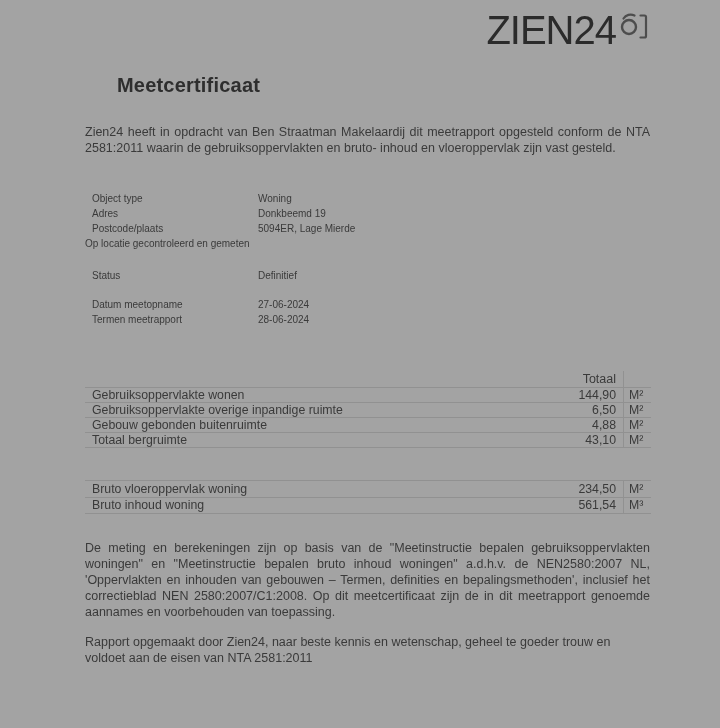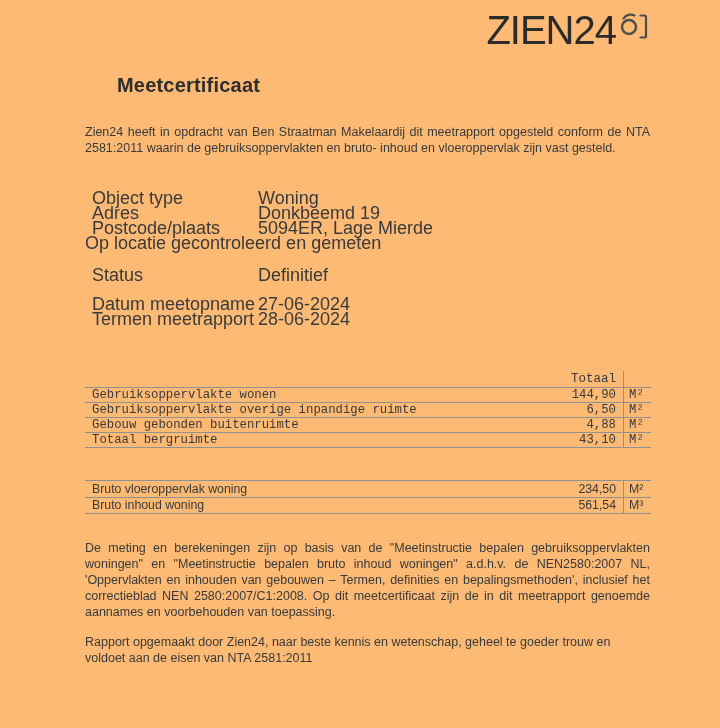--- a/index.html
+++ b/index.html
@@ -1,19 +1,19 @@
 <!DOCTYPE html>
 <html><head>
 <meta charset="utf-8">
 <style>
   * { margin:0; padding:0; box-sizing:border-box; }
   html,body { background:#ffffff; }
   body { width:720px; height:728px; overflow:hidden; }
   .page {
-    width:720px; height:728px; background:#fdba74; position:relative;
+    width:720px; height:728px; background:#a3a3a3; position:relative;
     font-family:"Liberation Sans", sans-serif; color:#333333;
   }
   
   .header { padding:8px 70px 0 85px; display:flex; justify-content:flex-end; }
   .logo { display:flex; align-items:flex-start; color:#2b2b2b; }
   .logo-text {
     font-size:40px; font-weight:500; letter-spacing:-1px; line-height:1;
     padding-top:2px;
   }
   .logo-icon { margin-left:3px; margin-top:2px; }
@@ -23,29 +23,29 @@
     letter-spacing:0.2px; color:#2e2e2e;
   }
   
   .para {
     margin:0 70px 0 85px; font-size:12.5px; line-height:16px; color:#3a3a3a;
   }
   .intro { margin-top:27px; text-align:justify; }
   .method { margin-top:26px; text-align:justify; }
   .closing { margin-top:14px; }
   
-  .details { margin:35px 70px 0 85px; font-size:18px; color:#3a3a3a; }
+  .details { margin:35px 70px 0 85px; font-size:10px; color:#3a3a3a; }
   .d-row { display:flex; line-height:15px; }
   .d-label { width:173px; padding-left:7px; }
   .d-value { flex:1; }
   .d-status { margin-top:17px; }
   .d-dates { margin-top:14px; }
   
   .mtable { margin:0 69px 0 85px; font-size:12.3px; color:#3a3a3a; }
-  .t1 { margin-top:44px;font-family:Liberation Mono, monospace; }
+  .t1 { margin-top:44px; }
   .t2 { margin-top:32px; border-top:1px solid #919191; }
   .m-row { display:flex; align-items:center; border-bottom:1px solid #919191; }
   .t1 .m-row { height:15px; }
   .t1 .m-head { height:17px; border-bottom:1px solid #919191; }
   .t2 .m-row { height:16.5px; }
   .m-name { flex:1; padding-left:7px; white-space:nowrap; overflow:hidden; }
   .m-val { width:72px; text-align:right; padding-right:7px; }
   .m-unit {
     width:28px; padding-left:5px; border-left:1px solid #919191;
     align-self:stretch; display:flex; align-items:center;

